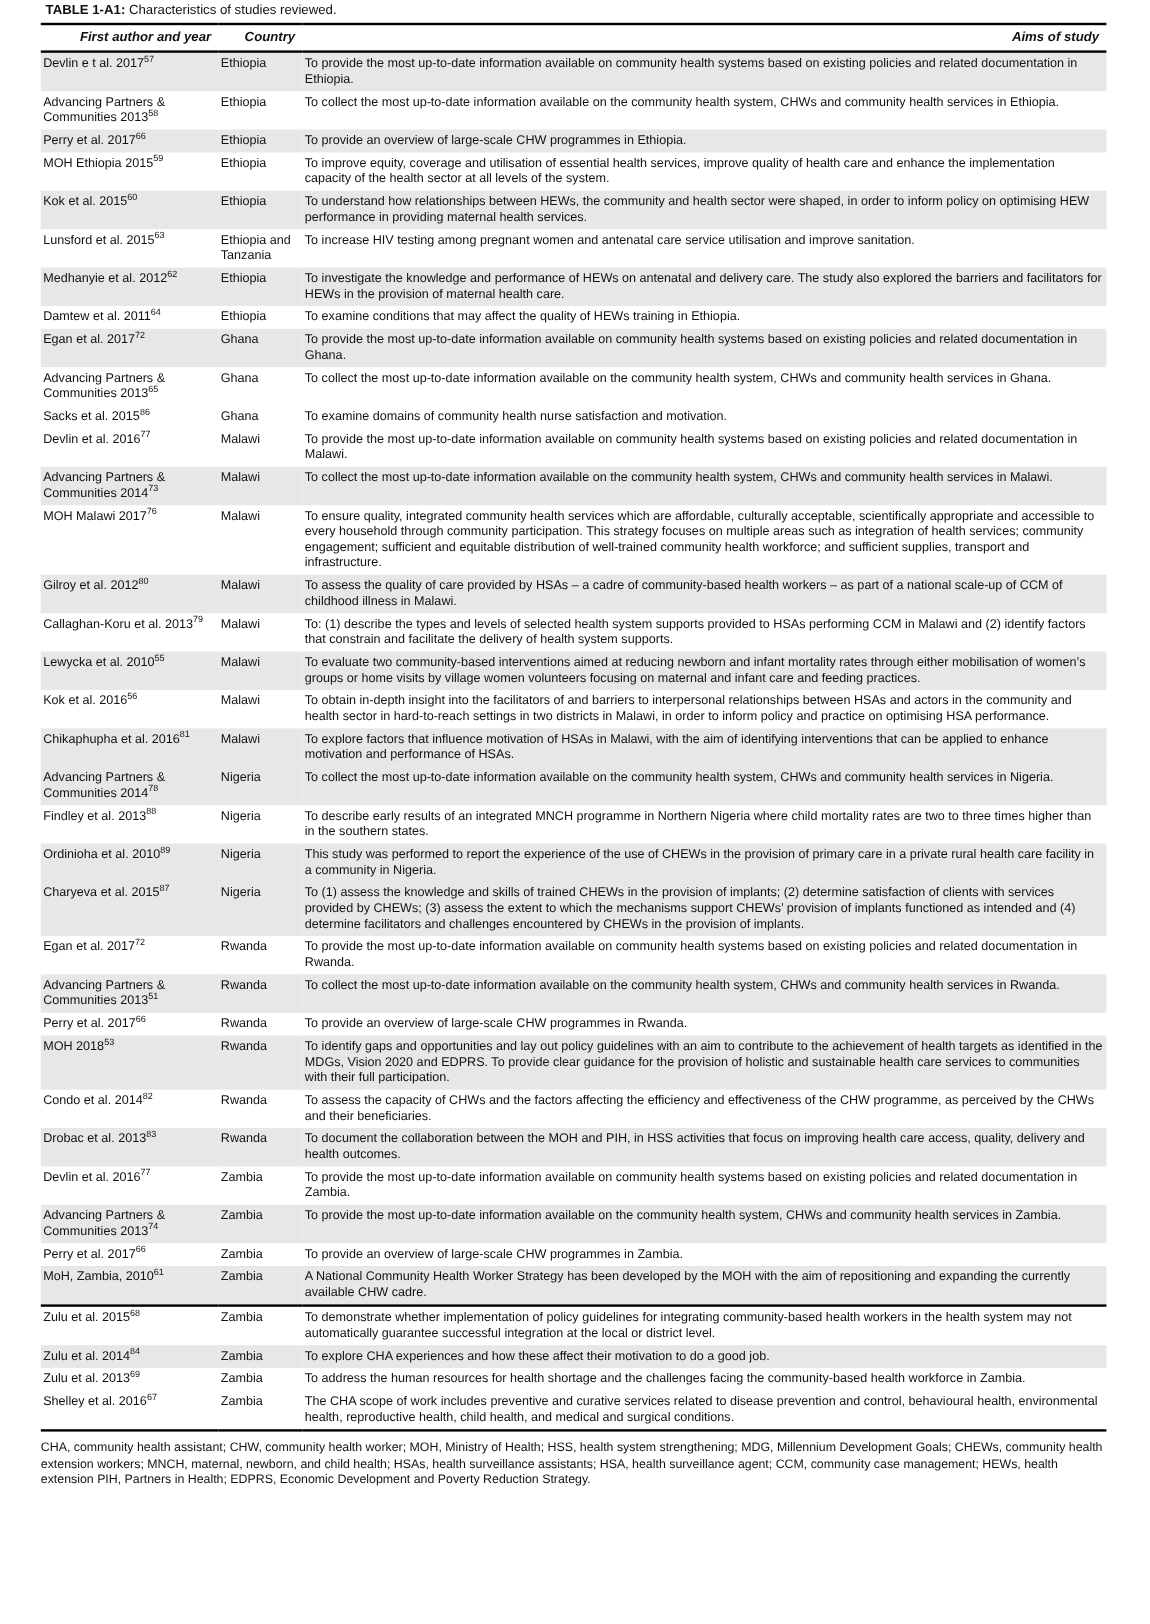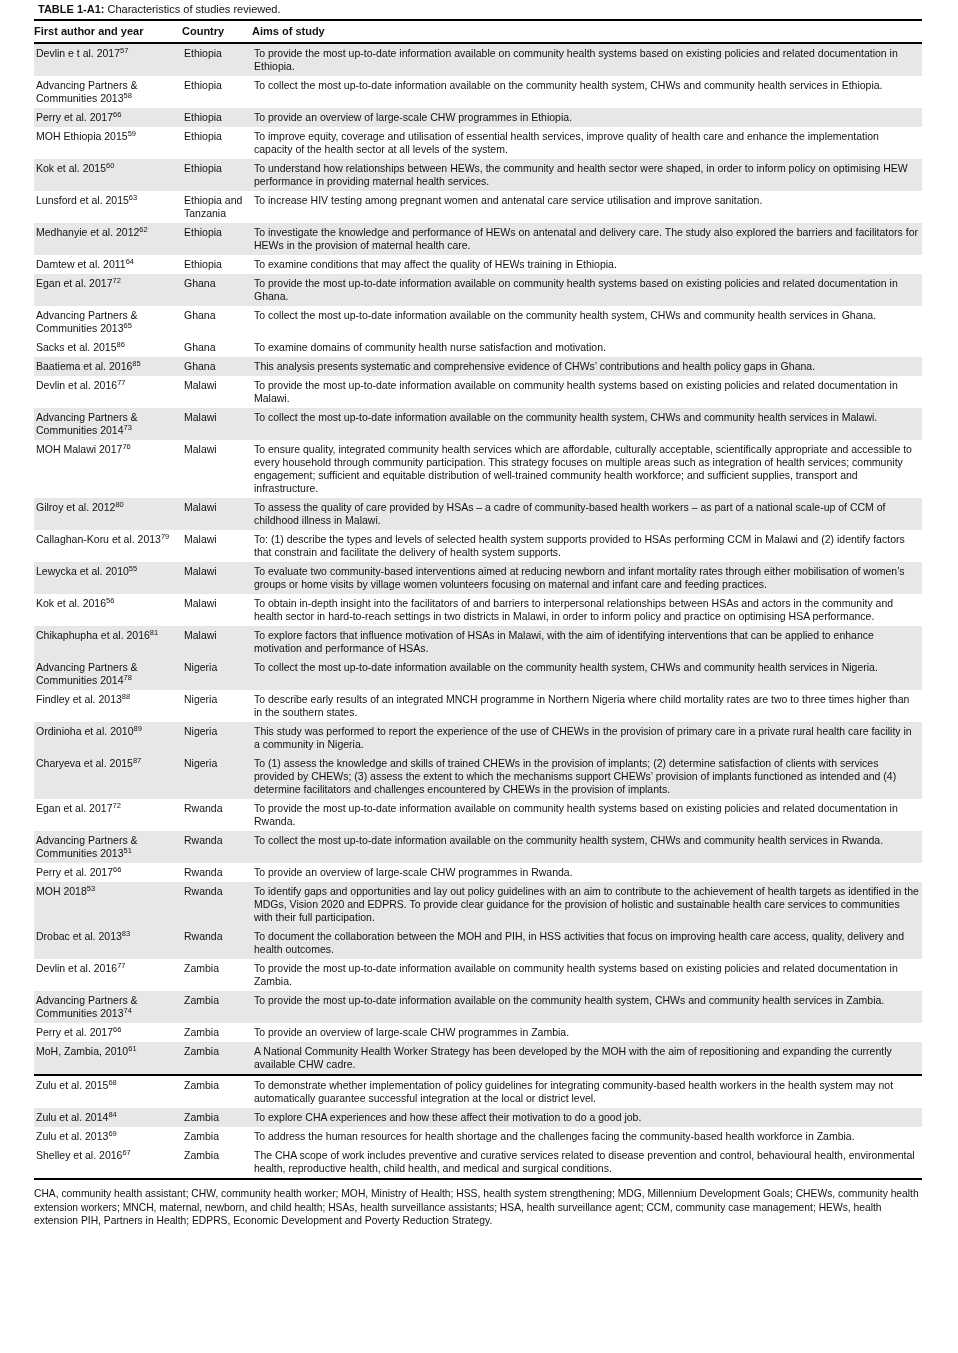--- a/index.html
+++ b/index.html
@@ -26,26 +26,27 @@
   .table-title .bold { font-weight: bold; }
   table.studies {
     border-collapse: collapse;
     width: 888px;
     font-size: 10.5px;
     line-height: 13px;
     border-top: 2.5px solid #000;
     border-bottom: 2.5px solid #000;
   }
   table.studies thead th {
-    text-align: left;
+    text-align: right;
     font-size: 11px;
     font-weight: bold;
     padding: 4px 6px 4px 0;
     border-bottom: 2px solid #000;
     vertical-align: bottom;
+    font-style: italic;
   }
   table.studies td {
     vertical-align: top;
     padding: 3px 6px 3px 2px;
   }
   table.studies td.aim { padding-right: 2px; }
   col.c-author  { width: 148px; }
   col.c-country { width: 70px;  }
   tr.shade td { background: #e7e7e7; }
   tr.divider-after td { border-bottom: 2.5px solid #000; }
@@ -131,25 +132,20 @@
         <tr>
           <td class="author">Advancing Partners &amp; Communities 2013<sup>65</sup></td>
           <td class="country">Ghana</td>
           <td class="aim">To collect the most up-to-date information available on the community health system, CHWs and community health services in Ghana.</td>
         </tr>
         <tr>
           <td class="author">Sacks et al. 2015<sup>86</sup></td>
           <td class="country">Ghana</td>
           <td class="aim">To examine domains of community health nurse satisfaction and motivation.</td>
         </tr>
-        <tr class="shade">
-          <td class="author">Baatiema et al. 2016<sup>85</sup></td>
-          <td class="country">Ghana</td>
-          <td class="aim">This analysis presents systematic and comprehensive evidence of CHWs’ contributions and health policy gaps in Ghana.</td>
-        </tr>
         <tr>
           <td class="author">Devlin et al. 2016<sup>77</sup></td>
           <td class="country">Malawi</td>
           <td class="aim">To provide the most up-to-date information available on community health systems based on existing policies and related documentation in Malawi.</td>
         </tr>
         <tr class="shade">
           <td class="author">Advancing Partners &amp; Communities 2014<sup>73</sup></td>
           <td class="country">Malawi</td>
           <td class="aim">To collect the most up-to-date information available on the community health system, CHWs and community health services in Malawi.</td>
         </tr>
@@ -215,20 +211,25 @@
         </tr>
         <tr>
           <td class="author">Perry et al. 2017<sup>66</sup></td>
           <td class="country">Rwanda</td>
           <td class="aim">To provide an overview of large-scale CHW programmes in Rwanda.</td>
         </tr>
         <tr class="shade">
           <td class="author">MOH 2018<sup>53</sup></td>
           <td class="country">Rwanda</td>
           <td class="aim">To identify gaps and opportunities and lay out policy guidelines with an aim to contribute to the achievement of health targets as identified in the MDGs, Vision 2020 and EDPRS. To provide clear guidance for the provision of holistic and sustainable health care services to communities with their full participation.</td>
+        </tr>
+        <tr>
+          <td class="author">Condo et al. 2014<sup>82</sup></td>
+          <td class="country">Rwanda</td>
+          <td class="aim">To assess the capacity of CHWs and the factors affecting the efficiency and effectiveness of the CHW programme, as perceived by the CHWs and their beneficiaries.</td>
         </tr>
         <tr class="shade">
           <td class="author">Drobac et al. 2013<sup>83</sup></td>
           <td class="country">Rwanda</td>
           <td class="aim">To document the collaboration between the MOH and PIH, in HSS activities that focus on improving health care access, quality, delivery and health outcomes.</td>
         </tr>
         <tr>
           <td class="author">Devlin et al. 2016<sup>77</sup></td>
           <td class="country">Zambia</td>
           <td class="aim">To provide the most up-to-date information available on community health systems based on existing policies and related documentation in Zambia.</td>

